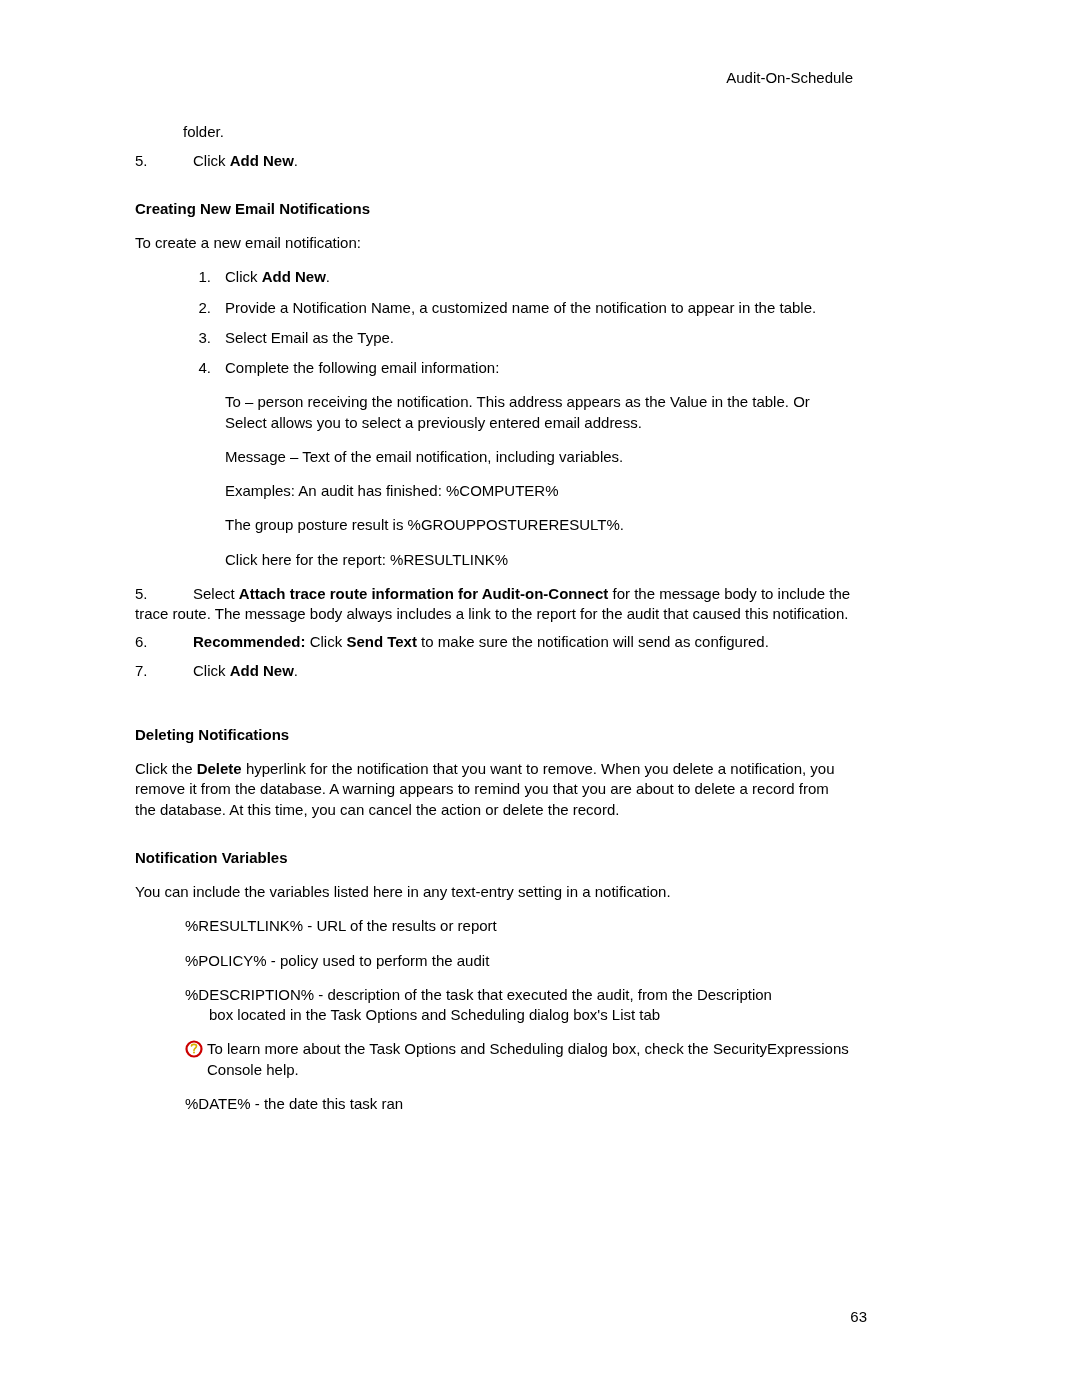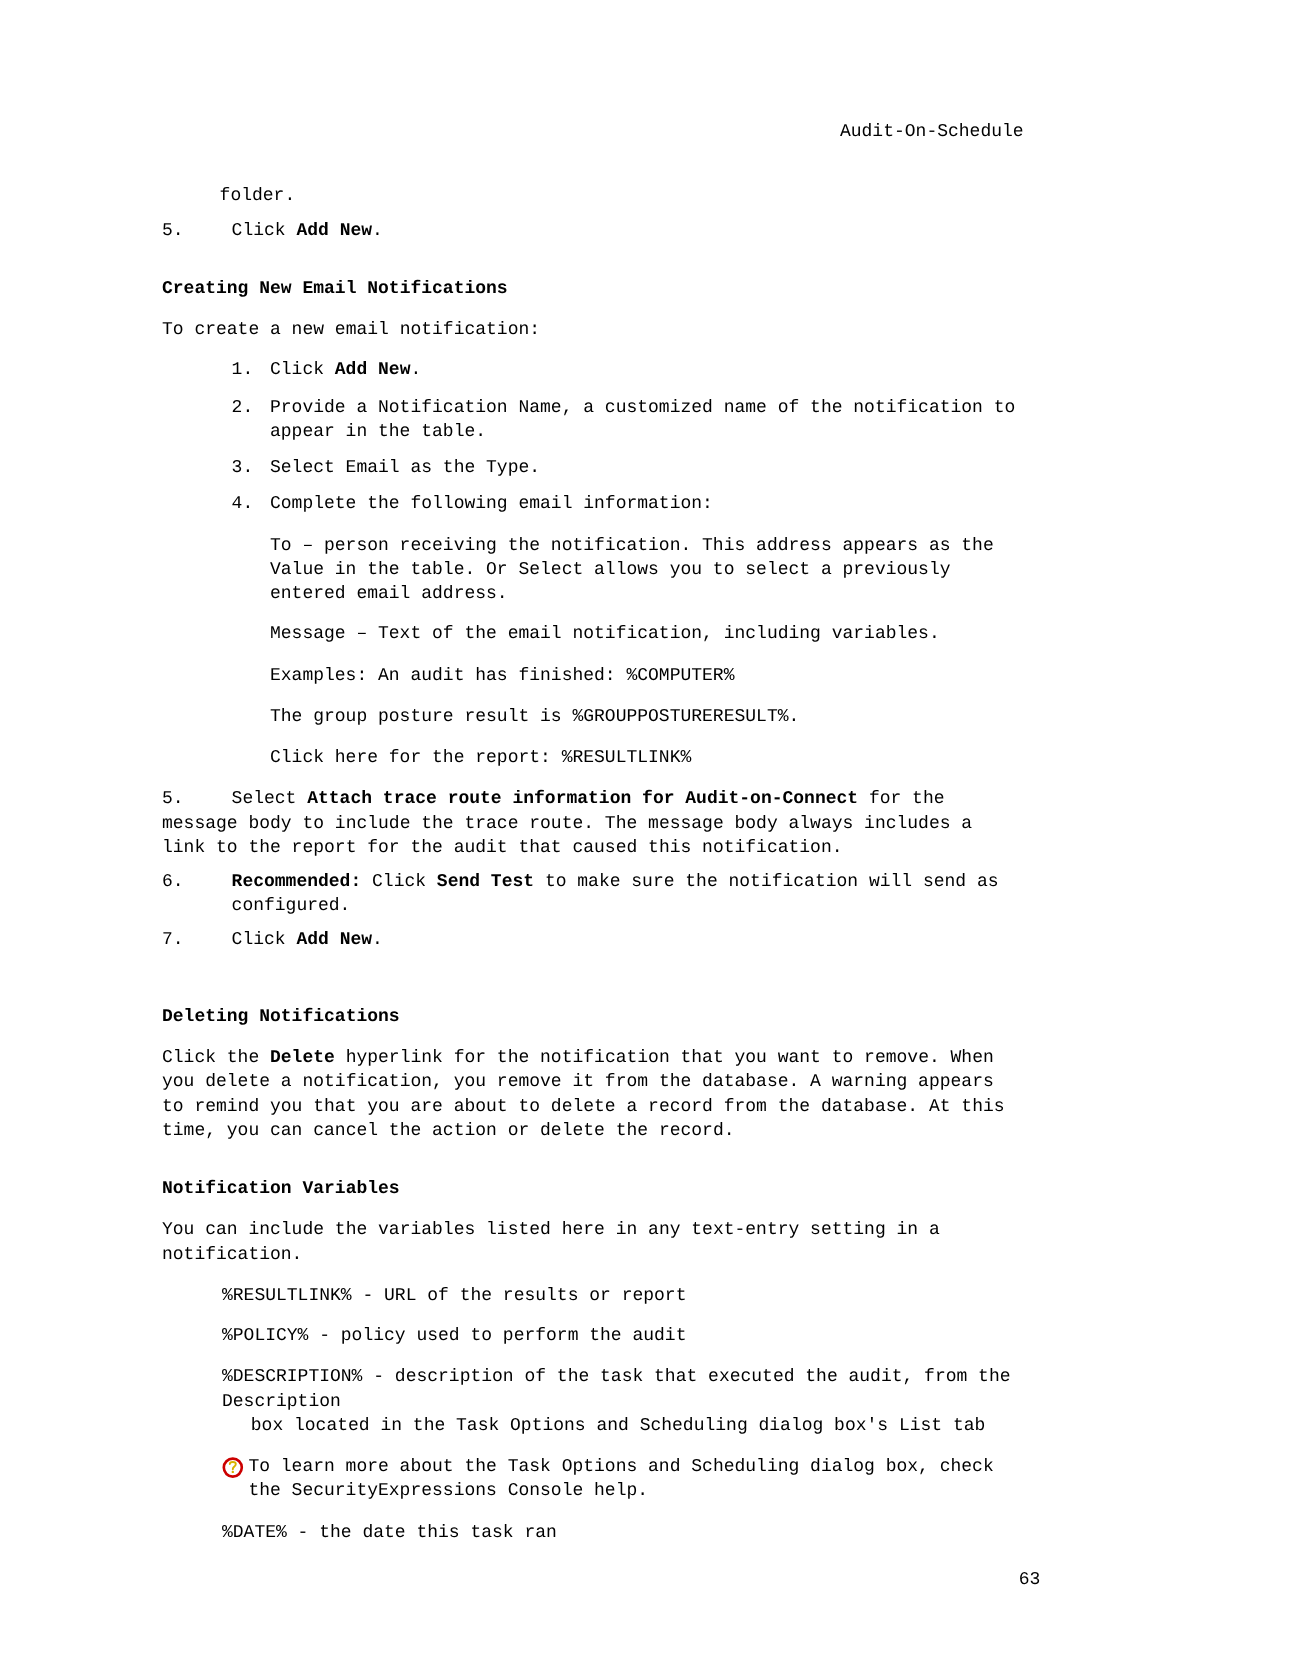--- a/index.html
+++ b/index.html
@@ -9,22 +9,21 @@
     font-family: Arial, Helvetica, sans-serif;
     color: #000;
     font-size: 15px;
     line-height: 1.35;
   }
   .page {
     width: 988px;
     height: 1397px;
     position: relative;
     box-sizing: border-box;
-    padding: 100px 135px 0 135px;
-    font-family: Liberation Mono, monospace;
+    padding: 68px 135px 0 135px;
   }
   .header-right {
     text-align: right;
     font-size: 15px;
     margin-bottom: 34px;
   }
   .indent-folder {
     margin-left: 48px;
     margin-bottom: 8px;
   }
@@ -142,21 +141,21 @@
   <div class="num-item" style="margin-top:4px;">
     <div class="num">5.</div>
     <div class="body" style="margin-left:-58px;">
       <span style="display:inline-block;width:58px;"></span><span>Select </span><span class="bold">Attach trace route information for Audit-on-Connect</span><span> for the message body to include the trace route. The message body always includes a link to the report for the audit that caused this notification.</span>
     </div>
   </div>
 
   <div class="num-item">
     <div class="num">6.</div>
     <div class="body">
-      <span class="bold">Recommended:</span><span> Click </span><span class="bold">Send Test</span><span> to make sure the notification will send as configured.</span>
+      <span class="bold">Recommended:</span><span> Click </span><span class="bold">Send Text</span><span> to make sure the notification will send as configured.</span>
     </div>
   </div>
 
   <div class="num-item">
     <div class="num">7.</div>
     <div class="body">
       <span>Click </span><span class="bold">Add New</span><span>.</span>
     </div>
   </div>
 

